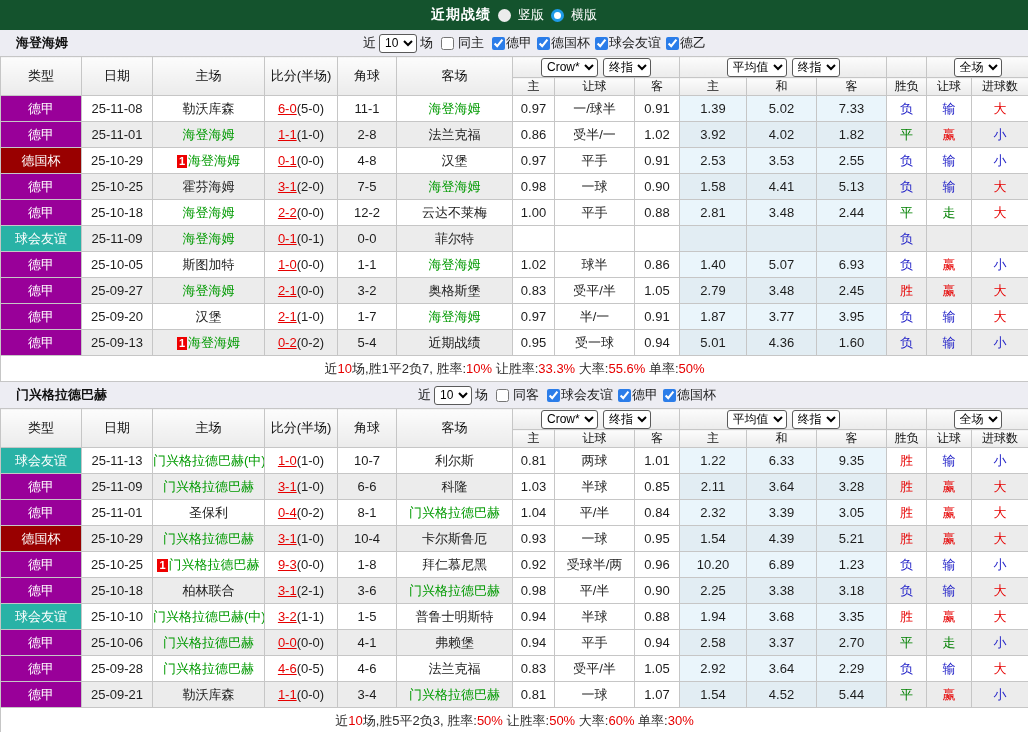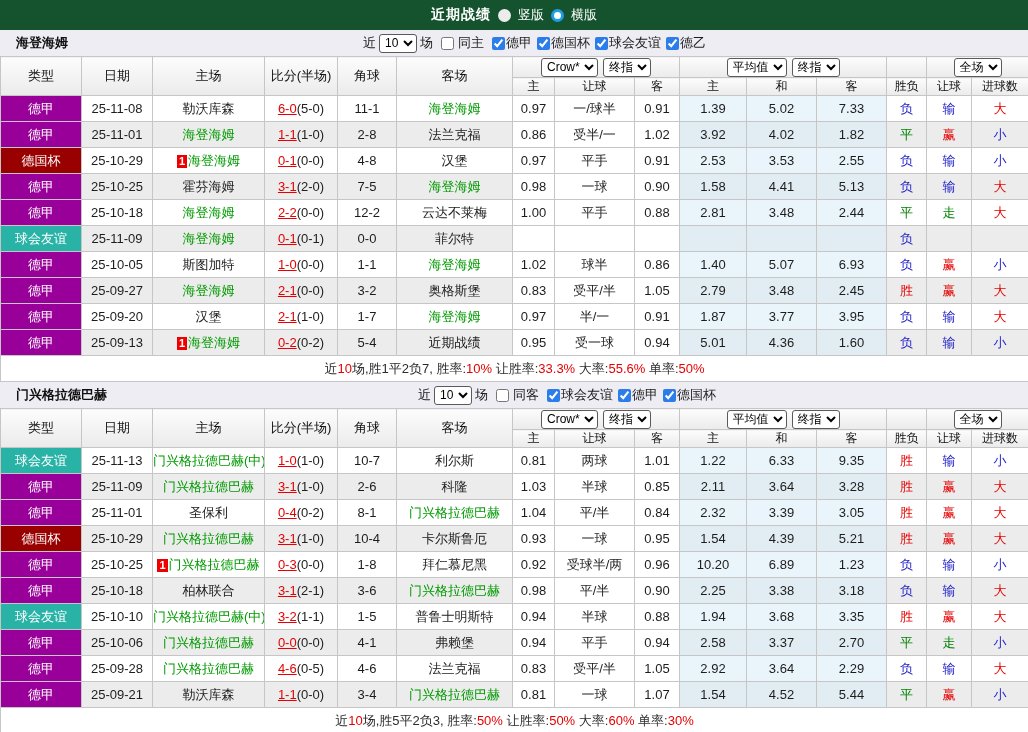--- a/index.html
+++ b/index.html
@@ -404,21 +404,21 @@
             <td class="avg">9.35</td>
             <td style="color: rgb(230, 0, 0);">胜</td>
             <td style="color: rgb(36, 36, 200);">输</td>
             <td style="color: rgb(36, 36, 200);">小</td>
           </tr>
           <tr class="even">
             <td class="lg" style="background: rgb(153, 0, 153);">德甲</td>
             <td>25-11-09</td>
             <td><span class="self">门兴格拉德巴赫</span></td>
             <td><span class="score">3-1</span><span class="half">(1-0)</span></td>
-            <td>2-6</td>
+            <td>6-6</td>
             <td><span>科隆</span></td>
             <td class="oddcol">1.03</td>
             <td class="oddcol">半球</td>
             <td class="oddcol">0.85</td>
             <td class="avg">2.11</td>
             <td class="avg">3.64</td>
             <td class="avg">3.28</td>
             <td style="color: rgb(230, 0, 0);">胜</td>
             <td style="color: rgb(230, 0, 0);">赢</td>
             <td style="color: rgb(230, 0, 0);">大</td>
@@ -454,21 +454,21 @@
             <td class="avg">4.39</td>
             <td class="avg">5.21</td>
             <td style="color: rgb(230, 0, 0);">胜</td>
             <td style="color: rgb(230, 0, 0);">赢</td>
             <td style="color: rgb(230, 0, 0);">大</td>
           </tr>
           <tr>
             <td class="lg" style="background: rgb(153, 0, 153);">德甲</td>
             <td>25-10-25</td>
             <td><span class="b1">1</span><span class="self">门兴格拉德巴赫</span></td>
-            <td><span class="score">0-3</span><span class="half">(0-0)</span></td>
+            <td><span class="score">9-3</span><span class="half">(0-0)</span></td>
             <td>1-8</td>
             <td><span>拜仁慕尼黑</span></td>
             <td class="oddcol">0.92</td>
             <td class="oddcol">受球半/两</td>
             <td class="oddcol">0.96</td>
             <td class="avg">10.20</td>
             <td class="avg">6.89</td>
             <td class="avg">1.23</td>
             <td style="color: rgb(36, 36, 200);">负</td>
             <td style="color: rgb(36, 36, 200);">输</td>

